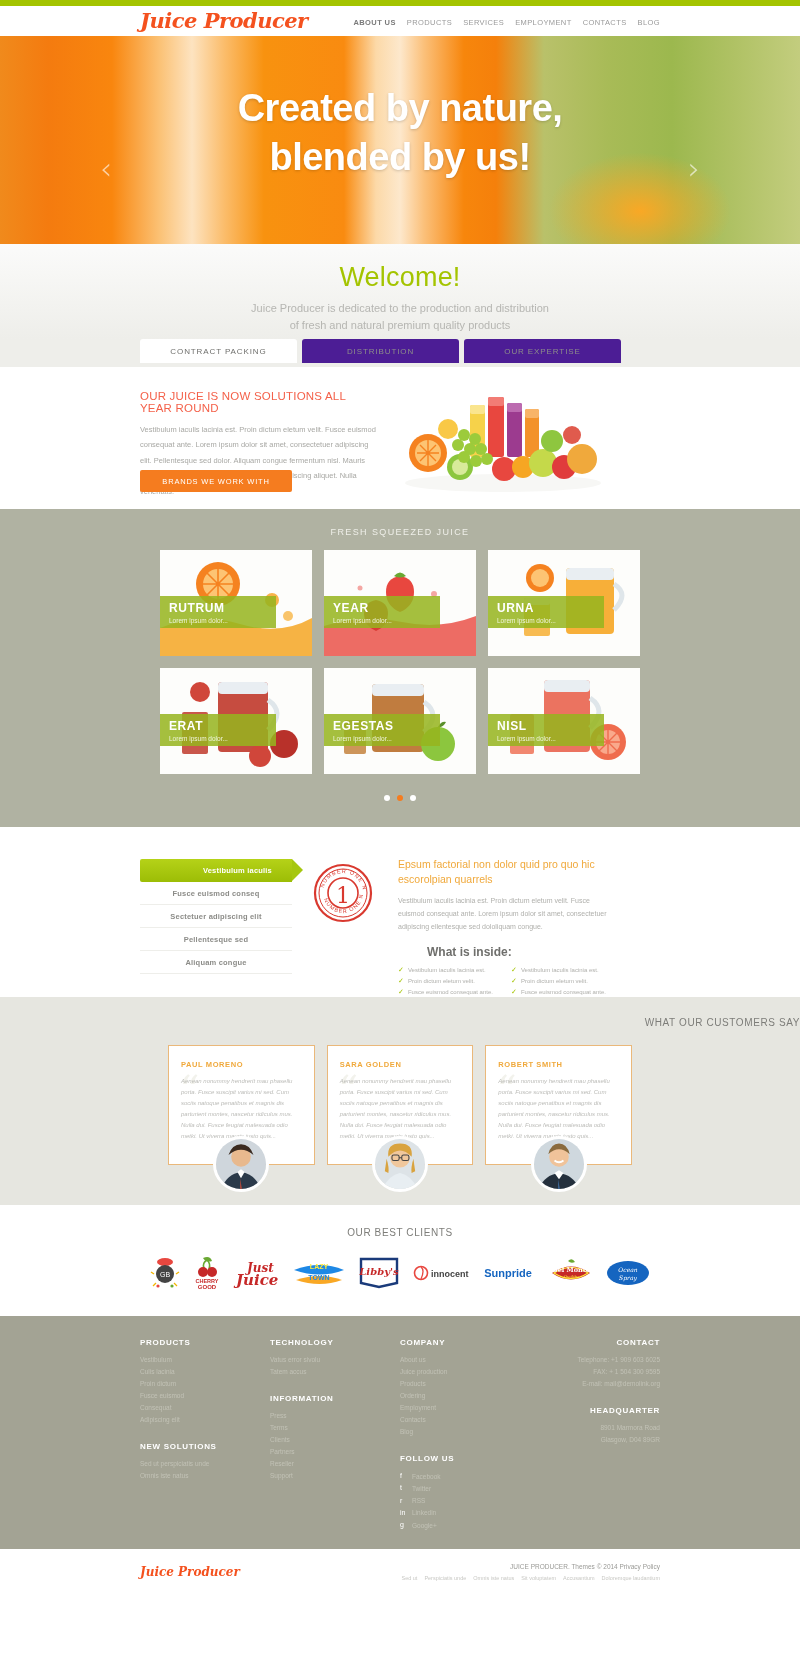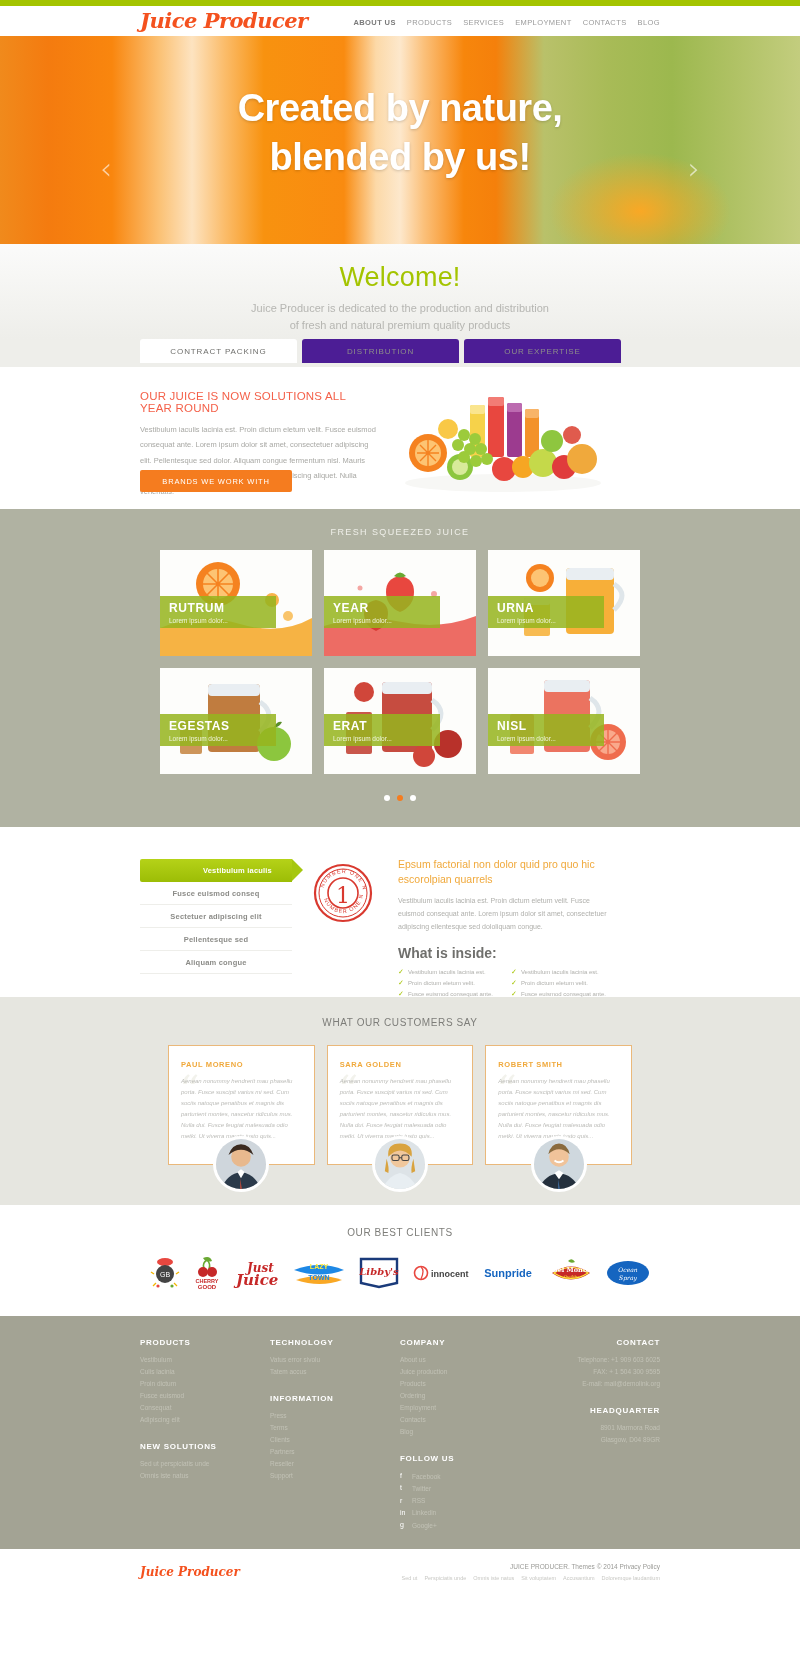--- a/index.html
+++ b/index.html
@@ -110,28 +110,28 @@
   }
   .fitem.active::after {
     content:""; position:absolute; right:-11px; top:0;
     border-top:11.5px solid transparent; border-bottom:11.5px solid transparent;
     border-left:11px solid #a6c70f;
   }
   .badge { position:absolute; left:313px; top:36px; width:60px; height:60px; }
   .fcontent { position:absolute; left:398px; top:30px; width:216px; }
   .fcontent h3 { font-size:10.5px; color:#f0a93c; font-weight:normal; line-height:1.45; }
   .fcontent p { font-size:7px; color:#b0b0ac; line-height:1.85; margin-top:8px; }
-  .fcontent h4 { font-size:14px; color:#6f6f6c; margin-top:11px; }
+  .fcontent h4 { font-size:12px; color:#6f6f6c; margin-top:11px;margin-left:29px; }
   .checks { display:grid; grid-template-columns:1fr 1fr; gap:3px 10px; margin-top:7px; }
   .chk { font-size:6px; color:#b0b0ac; display:flex; gap:4px; align-items:center; }
   .chk i { color:#a4c400; font-style:normal; font-size:7px; }
 
   
   .testimonials { background:#e6e6e0; padding:20px 0 40px; position:relative; }
-  .testimonials h3 { text-align:center; font-size:10px; color:#7d7d79;
+  .testimonials h3 { text-align:right; font-size:10px; color:#7d7d79;
     letter-spacing:0.6px; font-weight:normal; margin-bottom:17px; }
   .trow { width:464px; margin:0 auto; display:flex; gap:12px; }
   .tcard { width:147px; height:120px; background:#fff; border:1px solid #eab87a;
     padding:11px 12px 0; position:relative; }
   .tcard .qt { position:absolute; left:10px; top:24px; font-size:40px;
     color:#f2f2ec; font-family:"DejaVu Serif", serif; line-height:1; }
   .tcard b { font-size:7.5px; color:#f0a93c; letter-spacing:0.6px; position:relative;text-align:center; }
   .tcard p { font-size:6px; color:#bcbcb8; line-height:1.85; margin-top:7px;
     font-style:italic; position:relative; }
   .avatar { position:absolute; left:50%; bottom:-28px; transform:translateX(-50%);
@@ -298,45 +298,45 @@
             <circle cx="52" cy="28" r="9" fill="#fdc473"></circle>
         </svg>
         <div class="cap">
           <b>URNA</b>
           <span>Lorem ipsum dolor...</span>
         </div>
       </div>
       <div class="card">
         <svg class="photo" viewBox="0 0 152 106">
           <rect width="152" height="106" fill="#fdfdfb"></rect>
-          <rect x="48" y="16" width="52" height="68" rx="4" fill="#b5651d" opacity=".85"></rect>
-          <rect x="48" y="16" width="52" height="12" rx="4" fill="#e9eef2"></rect>
-          <path d="M100 34 q18 12 0 30" stroke="#dfe6ea" stroke-width="5" fill="none"></path>
-          <circle cx="114" cy="76" r="17" fill="#8cc63e"></circle>
-          <path d="M114 59 q3-6 8-5 q-3 6-8 5z" fill="#5a8f2a"></path>
-          <rect x="20" y="52" width="22" height="34" rx="2" fill="#c07a32" opacity=".8"></rect>
-        </svg>
-        <div class="cap">
-          <b>EGESTAS</b>
-          <span>Lorem ipsum dolor...</span>
-        </div>
-      </div>
-      <div class="card">
-        <svg class="photo" viewBox="0 0 152 106">
-          <rect width="152" height="106" fill="#fdfdfb"></rect>
           <rect x="58" y="14" width="50" height="70" rx="4" fill="#c0392b" opacity=".9"></rect>
           <rect x="58" y="14" width="50" height="12" rx="4" fill="#e9eef2"></rect>
           <path d="M108 32 q18 12 0 30" stroke="#dfe6ea" stroke-width="5" fill="none"></path>
           <rect x="22" y="44" width="26" height="42" rx="2" fill="#c0392b" opacity=".85"></rect>
           <circle cx="124" cy="76" r="14" fill="#b8312a"></circle>
           <circle cx="100" cy="88" r="11" fill="#d0463a"></circle>
           <circle cx="40" cy="24" r="10" fill="#d0463a"></circle>
         </svg>
         <div class="cap">
           <b>ERAT</b>
+          <span>Lorem ipsum dolor...</span>
+        </div>
+      </div>
+      <div class="card">
+        <svg class="photo" viewBox="0 0 152 106">
+          <rect width="152" height="106" fill="#fdfdfb"></rect>
+          <rect x="48" y="16" width="52" height="68" rx="4" fill="#b5651d" opacity=".85"></rect>
+          <rect x="48" y="16" width="52" height="12" rx="4" fill="#e9eef2"></rect>
+          <path d="M100 34 q18 12 0 30" stroke="#dfe6ea" stroke-width="5" fill="none"></path>
+          <circle cx="114" cy="76" r="17" fill="#8cc63e"></circle>
+          <path d="M114 59 q3-6 8-5 q-3 6-8 5z" fill="#5a8f2a"></path>
+          <rect x="20" y="52" width="22" height="34" rx="2" fill="#c07a32" opacity=".8"></rect>
+        </svg>
+        <div class="cap">
+          <b>EGESTAS</b>
           <span>Lorem ipsum dolor...</span>
         </div>
       </div>
       <div class="card">
         <svg class="photo" viewBox="0 0 152 106">
           <rect width="152" height="106" fill="#fdfdfb"></rect>
           <rect x="56" y="12" width="46" height="72" rx="4" fill="#e8604a" opacity=".88"></rect>
           <rect x="56" y="12" width="46" height="12" rx="4" fill="#e9eef2"></rect>
           <path d="M102 30 q18 12 0 30" stroke="#dfe6ea" stroke-width="5" fill="none"></path>
           <rect x="22" y="46" width="24" height="40" rx="2" fill="#ef7256" opacity=".85"></rect>

